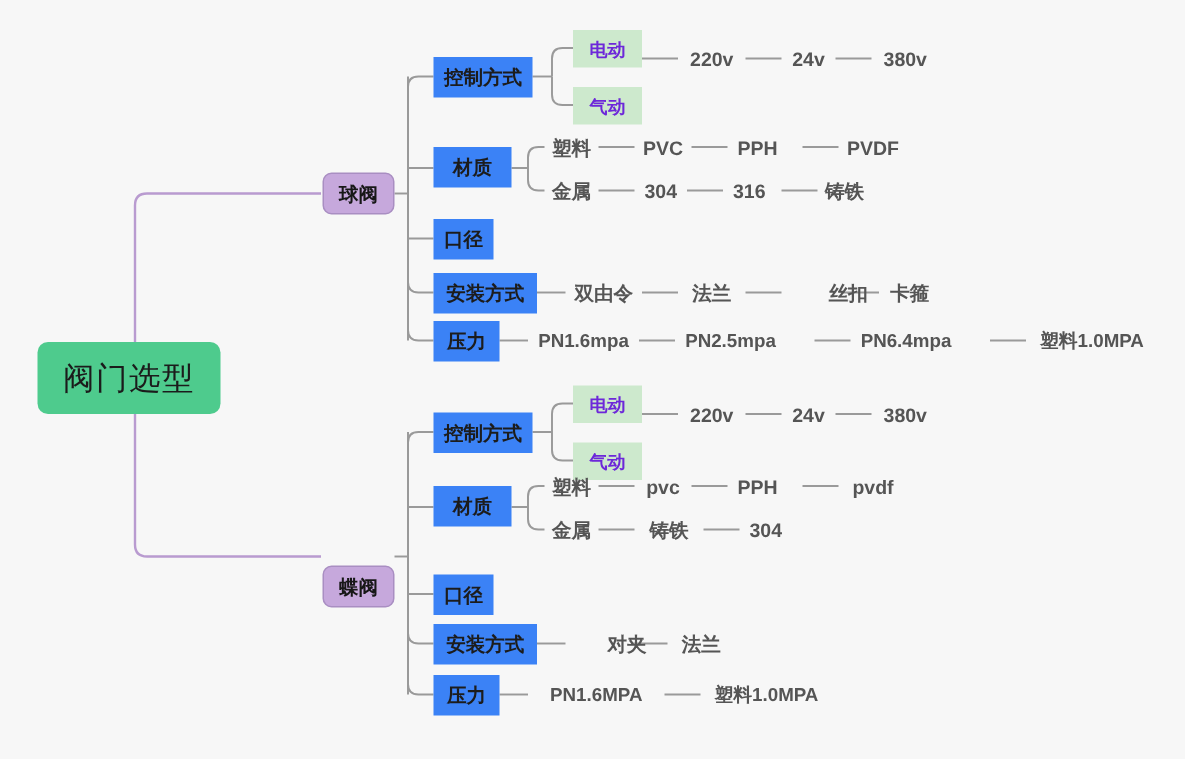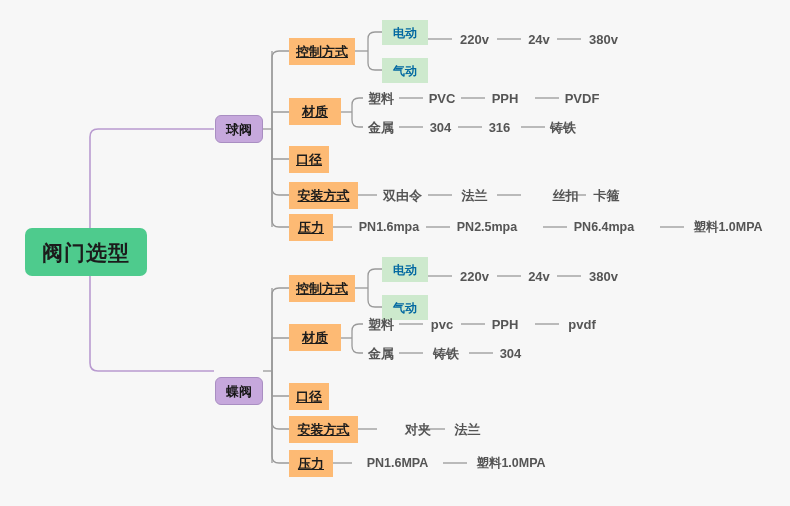--- a/index.html
+++ b/index.html
@@ -36,47 +36,46 @@
     justify-content: center;
     white-space: nowrap;
     line-height: 1;
   }
   
   .n-root {
     background: #4ecb8d;
     color: #1b1b1b;
     border-radius: 7px;
     font-size: 21px;
-    font-weight: bold;
+    font-weight: normal;
     letter-spacing: 1px;
     padding: 0 14px;
   }
   
   .n-main {
     background: #c6a8dc;
     color: #171717;
     border: 1px solid #a98ec2;
     border-radius: 6px;
     font-size: 13px;
     font-weight: bold;
     padding: 0 16px;
   }
   
   .n-cat {
-    background: #fdba74;
+    background: #3b82f6;
     color: #1c1c1c;
     font-size: 13px;
     font-weight: bold;
     padding: 0 10px;
-    text-decoration: underline;
   }
   
   .n-sub {
     background: #cde9cd;
-    color: #0369a1;
+    color: #6d28d9;
     font-size: 12px;
     font-weight: bold;
     padding: 0 9px;
   }
   
   .n-leaf {
     color: #555555;
     font-size: 13px;
     font-weight: bold;
     background: transparent;

